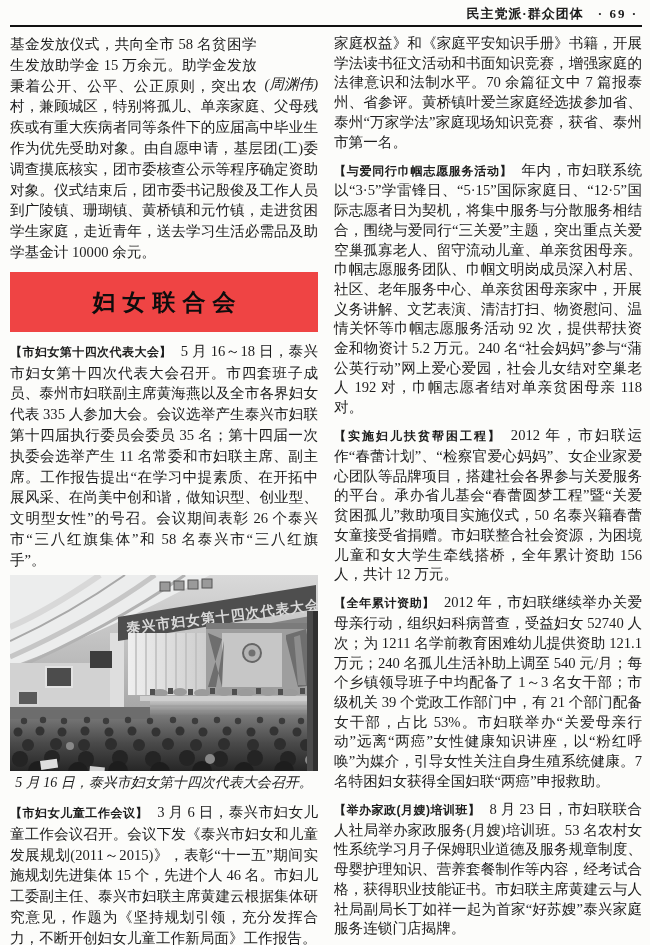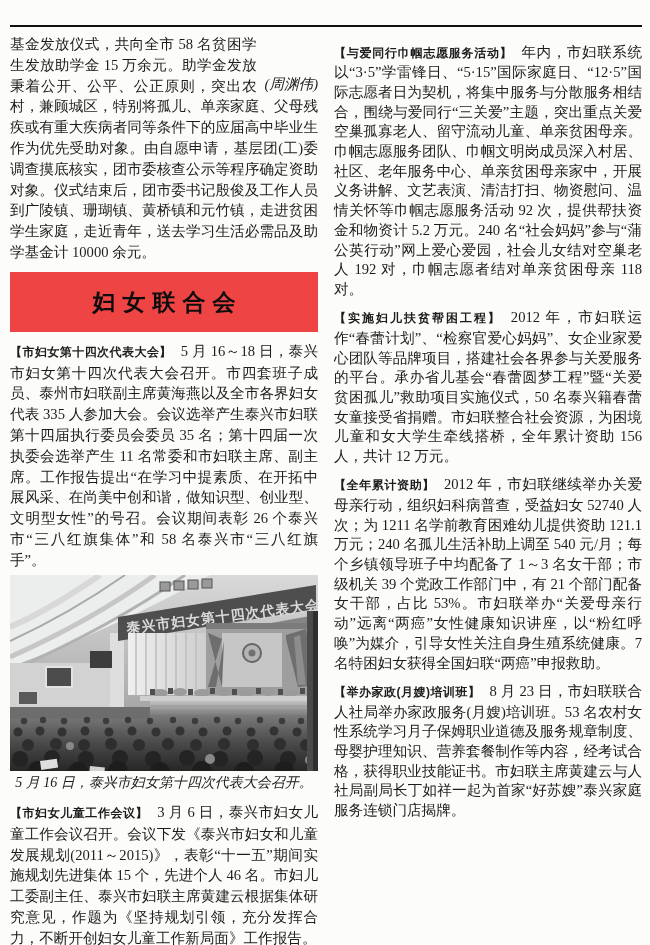--- a/index.html
+++ b/index.html
@@ -76,20 +76,24 @@
     line-height: 20.5px;
   }
   .caption.c1 { text-align: center; }
   .caption.c2 { text-align: right; padding-right: 4px; }
 </style>
 </head>
 <body>
 
 <div class="page">
 
+  <div class="page-header">
+    <span>民主党派·群众团体</span>
+    <span class="pagenum">· 69 ·</span>
+  </div>
   <div class="header-rule"></div>
 
   <div class="columns">
 
     <div class="col col-left">
 
       <p class="body"><span class="byline">(周渊伟)</span><span>基金发放仪式，共向全市 58 名贫困学生发放助学金 15 万余元。助学金发放秉着公开、公平、公正原则，突出农村，兼顾城区，特别将孤儿、单亲家庭、父母残疾或有重大疾病者同等条件下的应届高中毕业生作为优先受助对象。由自愿申请，基层团(工)委调查摸底核实，团市委核查公示等程序确定资助对象。仪式结束后，团市委书记殷俊及工作人员到广陵镇、珊瑚镇、黄桥镇和元竹镇，走进贫困学生家庭，走近青年，送去学习生活必需品及助学基金计 10000 余元。</span></p>
 
       <div class="title-box">妇女联合会</div>
 
@@ -277,20 +281,21 @@
       <p class="caption c1">5 月 16 日，泰兴市妇女第十四次代表大会召开。</p>
 
       <div class="article">
         <p class="body"><span class="art-head">【市妇女儿童工作会议】</span><span class="art-body">3 月 6 日，泰兴市妇女儿童工作会议召开。会议下发《泰兴市妇女和儿童发展规划(2011～2015)》，表彰“十一五”期间实施规划先进集体 15 个，先进个人 46 名。市妇儿工委副主任、泰兴市妇联主席黄建云根据集体研究意见，作题为《坚持规划引领，充分发挥合力，不断开创妇女儿童工作新局面》工作报告。</span></p>
       </div>
 
     </div>
 
     <div class="col col-right">
 
+      <p class="body">家庭权益》和《家庭平安知识手册》书籍，开展学法读书征文活动和书面知识竞赛，增强家庭的法律意识和法制水平。70 余篇征文中 7 篇报泰州、省参评。黄桥镇叶爱兰家庭经选拔参加省、泰州“万家学法”家庭现场知识竞赛，获省、泰州市第一名。</p>
 
       <div class="article">
         <p class="body"><span class="art-head">【与爱同行巾帼志愿服务活动】</span><span class="art-body">年内，市妇联系统以“3·5”学雷锋日、“5·15”国际家庭日、“12·5”国际志愿者日为契机，将集中服务与分散服务相结合，围绕与爱同行“三关爱”主题，突出重点关爱空巢孤寡老人、留守流动儿童、单亲贫困母亲。巾帼志愿服务团队、巾帼文明岗成员深入村居、社区、老年服务中心、单亲贫困母亲家中，开展义务讲解、文艺表演、清洁打扫、物资慰问、温情关怀等巾帼志愿服务活动 92 次，提供帮扶资金和物资计 5.2 万元。240 名“社会妈妈”参与“蒲公英行动”网上爱心爱园，社会儿女结对空巢老人 192 对，巾帼志愿者结对单亲贫困母亲 118 对。</span></p>
       </div>
 
       <div class="article">
         <p class="body"><span class="art-head">【实施妇儿扶贫帮困工程】</span><span class="art-body">2012 年，市妇联运作“春蕾计划”、“检察官爱心妈妈”、女企业家爱心团队等品牌项目，搭建社会各界参与关爱服务的平台。承办省儿基会“春蕾圆梦工程”暨“关爱贫困孤儿”救助项目实施仪式，50 名泰兴籍春蕾女童接受省捐赠。市妇联整合社会资源，为困境儿童和女大学生牵线搭桥，全年累计资助 156 人，共计 12 万元。</span></p>
       </div>
 
       <div class="article">

